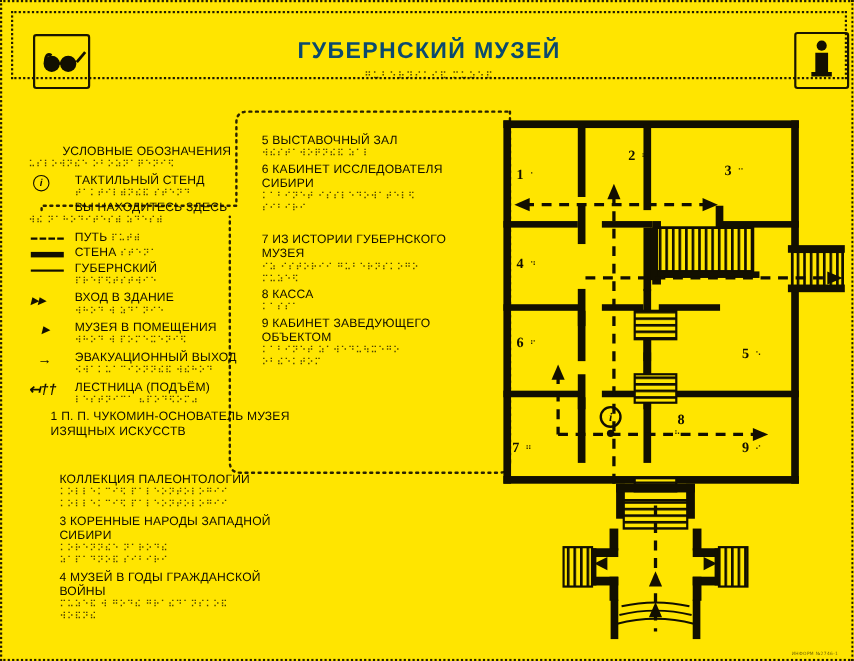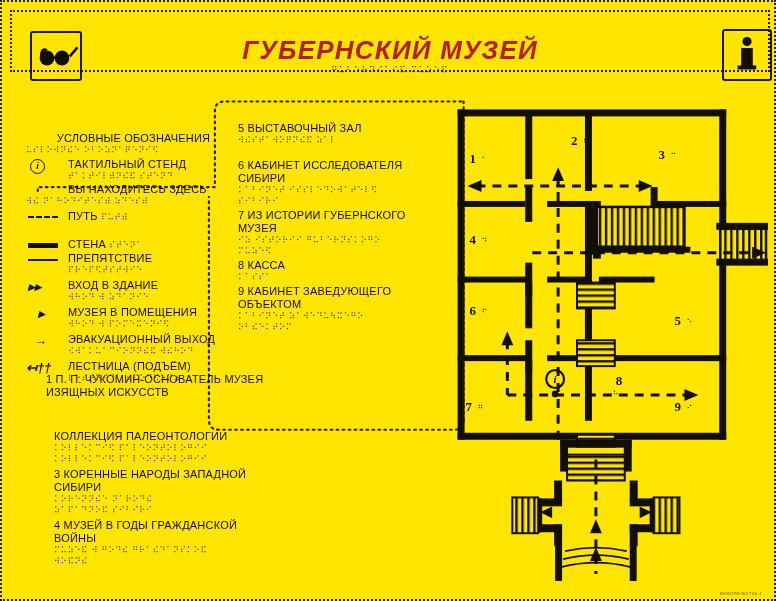--- a/index.html
+++ b/index.html
@@ -28,23 +28,22 @@
     border:2px solid #1a1600;border-radius:3px;box-sizing:border-box;
   }
   #icon-info{
     position:absolute;left:710px;top:17px;width:50px;height:52px;
     border:2px solid #1a1600;border-radius:3px;box-sizing:border-box;
     display:flex;align-items:center;justify-content:center;
   }
   #title{
     position:absolute;left:0;right:0;top:23px;
     text-align:center;
-    font-size:26px;font-weight:bold;color:#b91c1c;
+    font-size:21px;font-weight:bold;color:#0c4a6e;
     letter-spacing:1.2px;
-    font-style:italic;
   }
   #title-braille{
     position:absolute;left:0;right:0;top:53px;
     text-align:center;
     font-family:"DejaVu Sans",sans-serif;
     font-size:9px;color:#2a2200;letter-spacing:1px;
     opacity:.82;
   }
   
   .txt{color:#100d00;}
@@ -135,35 +134,35 @@
     <div class="row" style="margin-top:3px">
       <span class="sym">
           <i class="s-dash"></i>
         </span>
       <div class="hdr">
         <span>ПУТЬ</span>
         <span class="brl" style="display:inline">⠏⠥⠞⠾</span>
       </div>
     </div>
 
-    <div class="row" style="margin-top:15px">
+    <div class="row" style="margin-top:1px">
       <span class="sym">
           <i class="s-wall"></i>
         </span>
       <div class="hdr">
         <span>СТЕНА</span>
         <span class="brl" style="display:inline">⠎⠞⠑⠝⠁</span>
       </div>
     </div>
 
     <div class="row" style="margin-top:1px">
       <span class="sym">
           <i class="s-obst"></i>
         </span>
-      <div class="hdr">ПРЕПЯТСТВИЕ</div>
+      <div class="hdr">ГУБЕРНСКИЙ</div>
       <div class="brl">⠏⠗⠑⠏⠫⠞⠎⠞⠺⠊⠑</div>
     </div>
 
     <div class="row" style="margin-top:3px">
       <span class="sym">
           <i class="s-glyph">▸▸</i>
         </span>
       <div class="hdr">ВХОД В ЗДАНИЕ</div>
       <div class="brl">⠺⠓⠕⠙ ⠺ ⠵⠙⠁⠝⠊⠑</div>
     </div>
@@ -207,26 +206,26 @@
     <div class="hdr" style="margin-top:3px">4 МУЗЕЙ В ГОДЫ ГРАЖДАНСКОЙ ВОЙНЫ</div>
     <div class="brl">⠍⠥⠵⠑⠯ ⠺ ⠛⠕⠙⠮ ⠛⠗⠁⠮⠙⠁⠝⠎⠅⠕⠯
 ⠺⠕⠯⠝⠮</div>
   </div>
 
   <div id="midcol" class="txt">
     <div>
       <div class="hdr">5 ВЫСТАВОЧНЫЙ ЗАЛ</div>
       <div class="brl">⠺⠮⠎⠞⠁⠺⠕⠟⠝⠮⠯ ⠵⠁⠇</div>
     </div>
-    <div style="margin-top:13px">
+    <div style="margin-top:2px">
       <div class="hdr">6 КАБИНЕТ ИССЛЕДОВАТЕЛЯ СИБИРИ</div>
       <div class="brl">⠅⠁⠃⠊⠝⠑⠞ ⠊⠎⠎⠇⠑⠙⠕⠺⠁⠞⠑⠇⠫
 ⠎⠊⠃⠊⠗⠊</div>
     </div>
-    <div style="margin-top:2px">
+    <div style="margin-top:16px">
       <div class="hdr">7 ИЗ ИСТОРИИ ГУБЕРНСКОГО МУЗЕЯ</div>
       <div class="brl">⠊⠵ ⠊⠎⠞⠕⠗⠊⠊ ⠛⠥⠃⠑⠗⠝⠎⠅⠕⠛⠕
 ⠍⠥⠵⠑⠫</div>
     </div>
     <div style="margin-top:2px">
       <div class="hdr">8 КАССА</div>
       <div class="brl">⠅⠁⠎⠎⠁</div>
     </div>
     <div style="margin-top:2px">
       <div class="hdr">9 КАБИНЕТ ЗАВЕДУЮЩЕГО ОБЪЕКТОМ</div>

